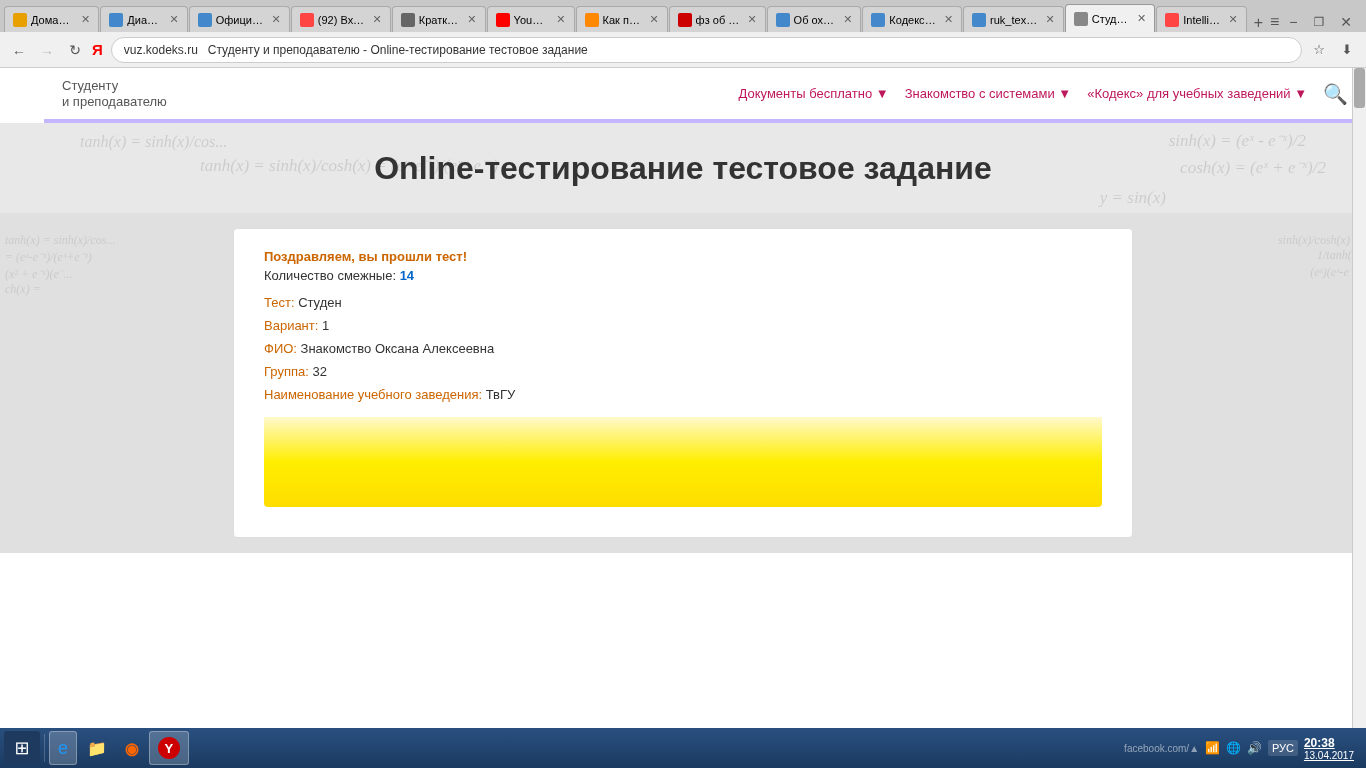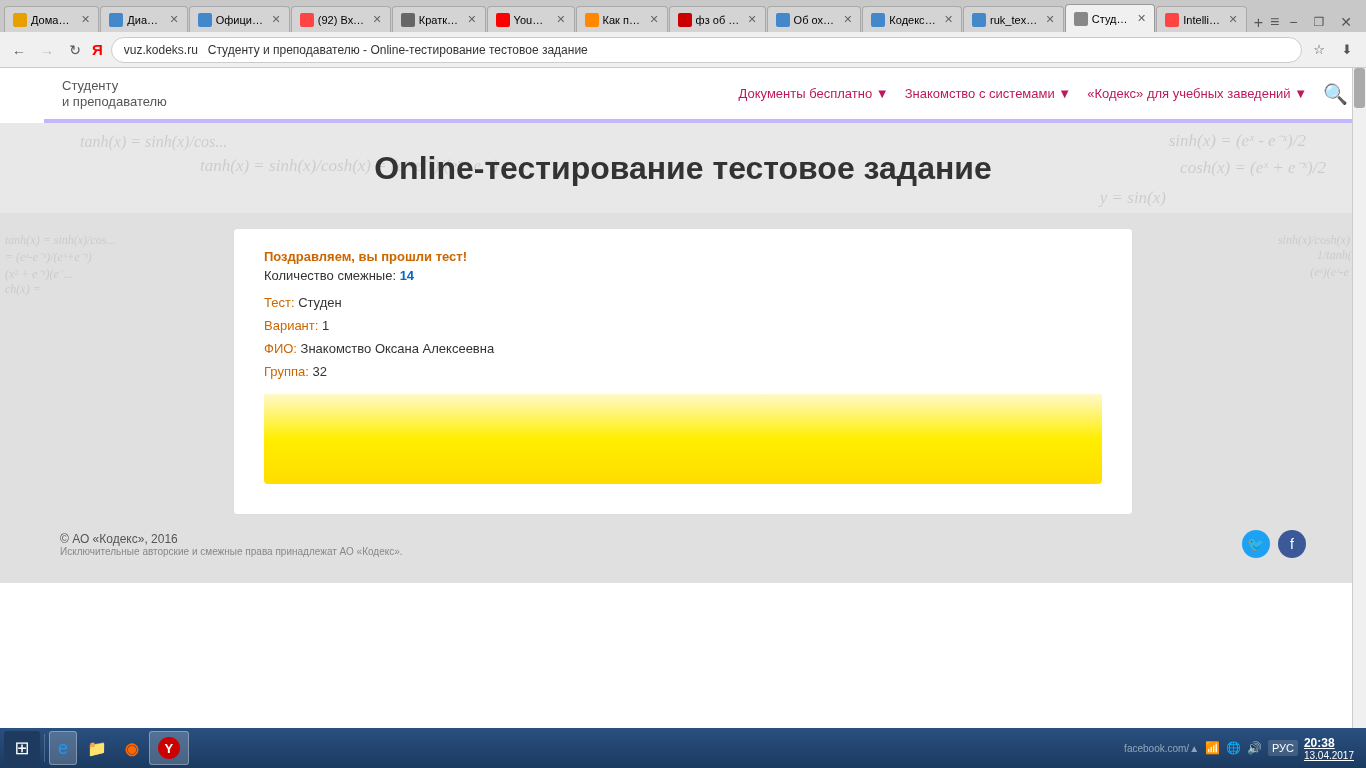--- a/index.html
+++ b/index.html
@@ -394,35 +394,28 @@
         </div>
 
         <div class="info-line">
           <span class="info-label">ФИО: </span><span>Знакомство Оксана Алексеевна</span>
         </div>
 
         <div class="info-line">
           <span class="info-label">Группа: </span><span>32</span>
         </div>
 
+        <div class="info-line">
+          <span class="info-label">Наименование учебного заведения: </span><span>ТвГУ</span>
+        </div>
 
         <div class="yellow-area"></div>
 
       </div>
 
-      <div style="display:flex; align-items:center; justify-content:space-between; padding: 10px 40px; margin-top: 5px;">
-        <div>
-          <div style="font-size:12px; color:#555;">© АО «Кодекс», 2016</div>
-          <div style="font-size:10px; color:#888;">Исключительные авторские и смежные права принадлежат АО «Кодекс».</div>
-        </div>
-        <div class="social-icons">
-          <div class="social-btn twitter-btn">🐦</div>
-          <div class="social-btn facebook-btn">f</div>
-        </div>
-      </div>
     </div>
 
   </div>
 
   <div class="scroll-indicator">
     <div class="scroll-thumb"></div>
   </div>
 </div>
 
 <div class="taskbar">

